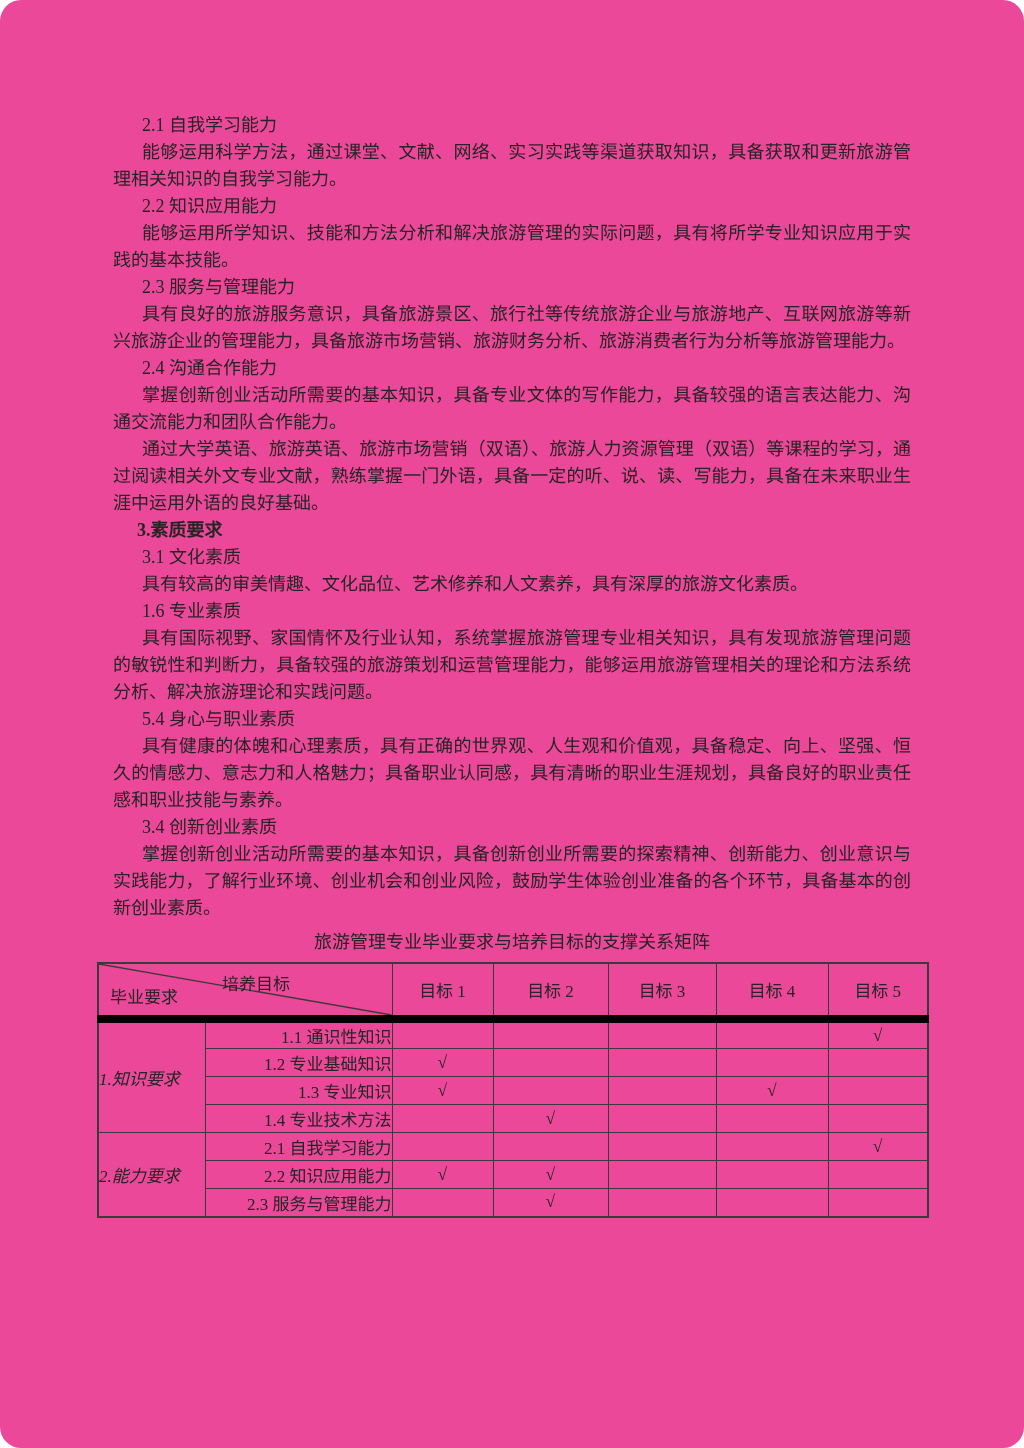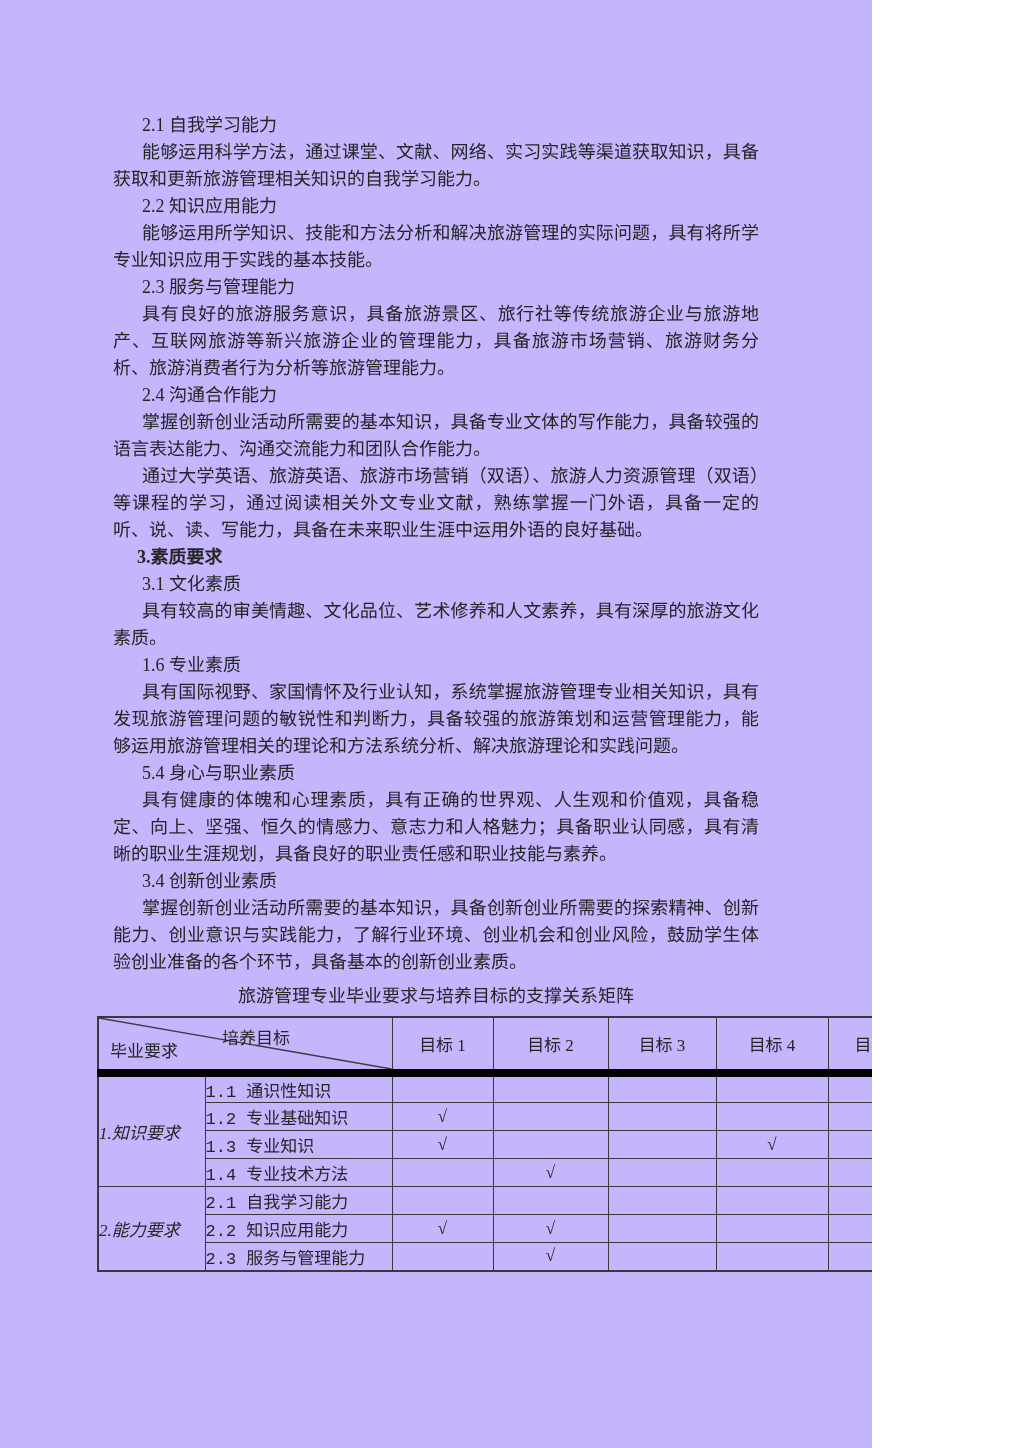--- a/index.html
+++ b/index.html
@@ -6,24 +6,25 @@
   html, body { margin: 0; padding: 0; }
   body {
     width: 1024px;
     height: 1448px;
     background: #ffffff;
     color: #252525;
     font-family: "Liberation Serif", "DejaVu Serif", serif;
   }
   .page {
     position: relative;
-    width: 872px;
+    width: 1024px;
     height: 1448px;
     overflow: hidden;
-    background: #c4b5fd;
+    background: #ec4899;
+    border-radius: 21px;
   }
   .doc-body {
     padding: 112px 113px 0 113px;
   }
   .heading, .para {
     margin: 0;
     font-size: 18px;
     line-height: 27px;
     text-indent: 29px;
     white-space: normal;
@@ -84,24 +85,23 @@
     font-size: 17px;
   }
   tr.body-row td { height: 28px; }
   td.group {
     text-align: left;
     padding-left: 7px;
     vertical-align: middle;
     font-style: italic;
   }
   td.rlabel {
-    text-align: left;
+    text-align: right;
     padding-left: 9px;
     vertical-align: middle;
-    font-family: Liberation Mono, monospace;
   }
   td.mark {
     text-align: center;
     vertical-align: middle;
     font-size: 17px;
   }
 </style>
 </head>
 <body>
 

